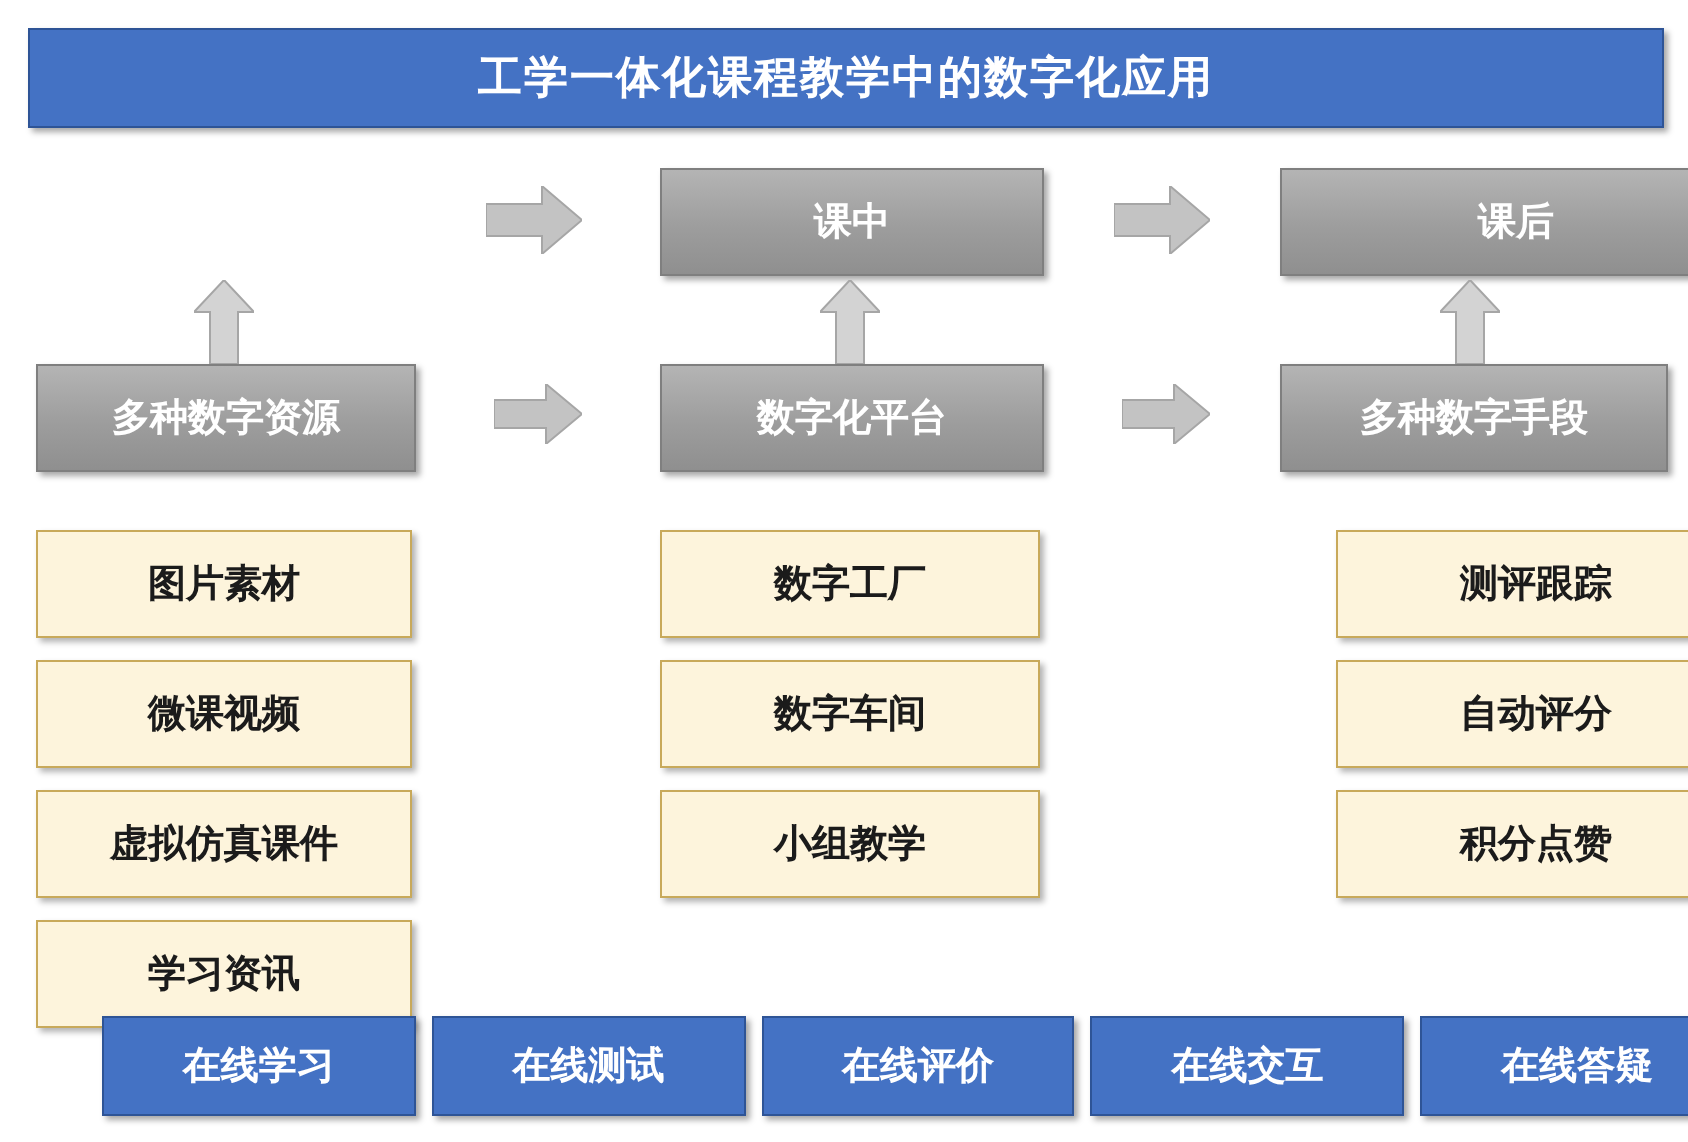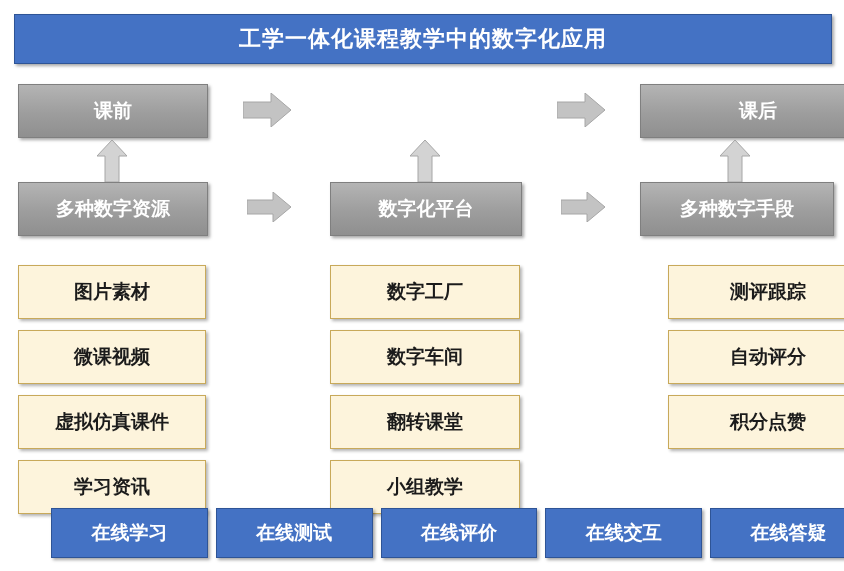--- a/index.html
+++ b/index.html
@@ -147,21 +147,21 @@
     font-weight: bold;
   }
 </style>
 </head>
 <body>
 
 <div class="canvas">
 
   <div class="title-banner">工学一体化课程教学中的数字化应用</div>
 
-  <div class="stage-box stage-1">课前</div>
+  <div class="stage-box stage-2">课中</div>
   <div class="stage-box stage-3">课后</div>
 
   <div class="arrow-h arrow-h-1">
     <svg width="48" height="34" viewBox="0 0 48 34">
       <polygon points="0,9 28,9 28,0 48,17 28,34 28,25 0,25" fill="#c3c3c3" stroke="#a6a6a6" stroke-width="1"></polygon>
     </svg>
   </div>
   <div class="arrow-h arrow-h-2">
     <svg width="48" height="34" viewBox="0 0 48 34">
       <polygon points="0,9 28,9 28,0 48,17 28,34 28,25 0,25" fill="#c3c3c3" stroke="#a6a6a6" stroke-width="1"></polygon>
@@ -202,21 +202,20 @@
   <div class="item-col col-1">
     <div class="item-box">图片素材</div>
     <div class="item-box">微课视频</div>
     <div class="item-box">虚拟仿真课件</div>
     <div class="item-box">学习资讯</div>
   </div>
 
   <div class="item-col col-2">
     <div class="item-box">数字工厂</div>
     <div class="item-box">数字车间</div>
-    <div class="item-box">翻转课堂</div>
     <div class="item-box">小组教学</div>
   </div>
 
   <div class="item-col col-3">
     <div class="item-box">测评跟踪</div>
     <div class="item-box">自动评分</div>
     <div class="item-box">积分点赞</div>
   </div>
 
   <div class="bottom-row">

